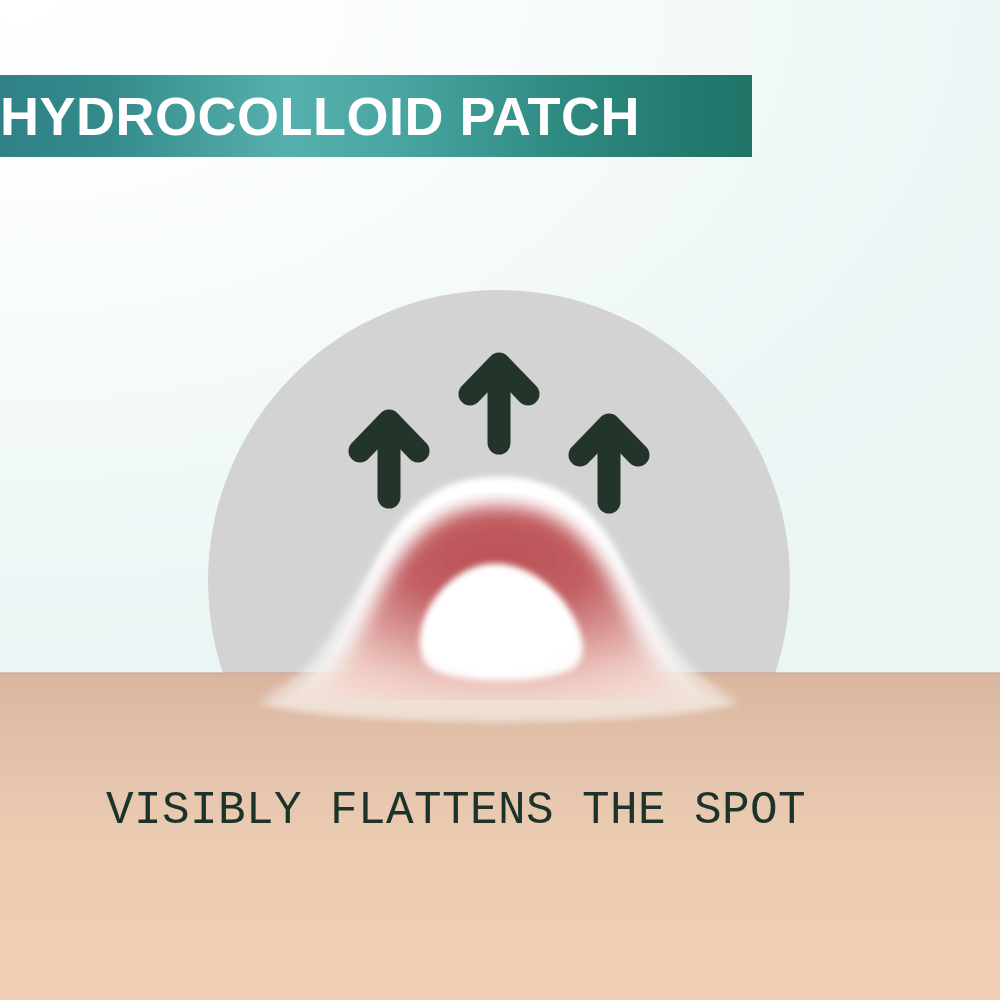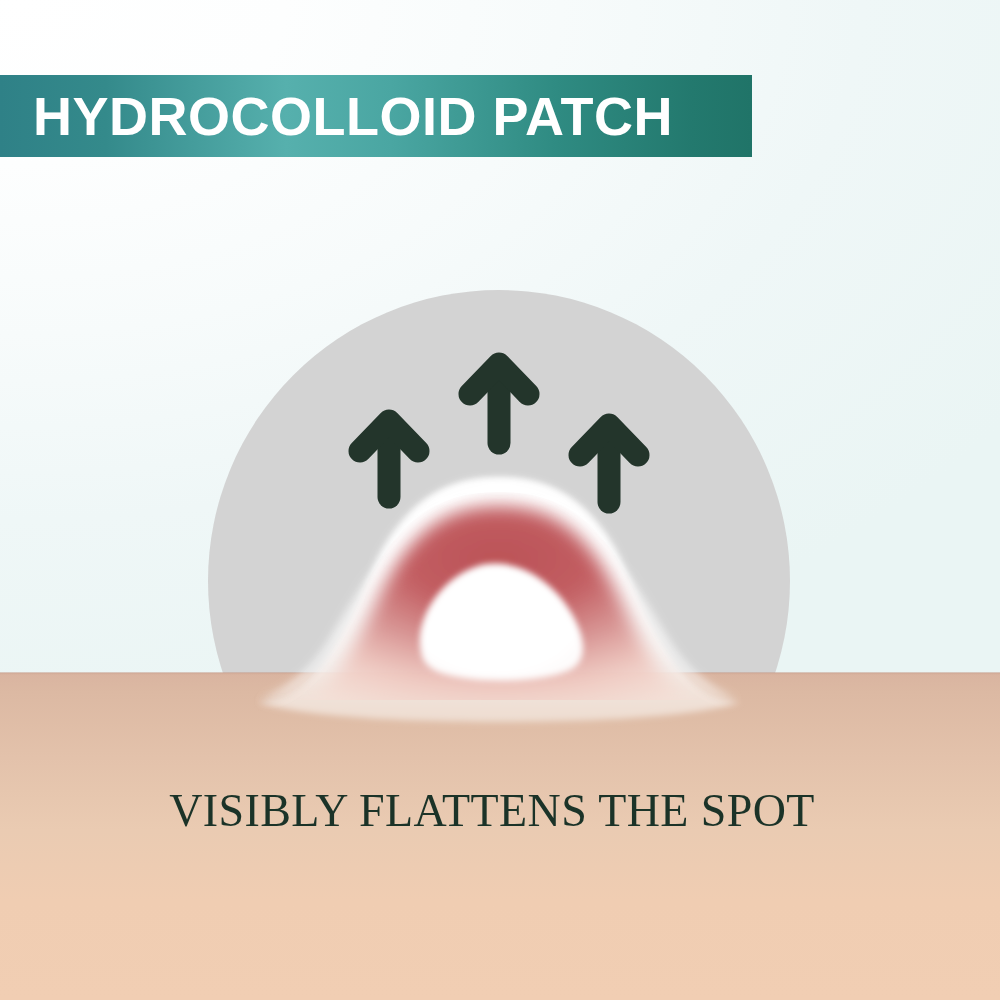--- a/index.html
+++ b/index.html
@@ -66,21 +66,20 @@
       #23796e 92%,
       #207468 100%);
     display: flex;
     align-items: center;
   }
   .banner-title {
     color: #ffffff;
     font-size: 54px;
     font-weight: 700;
     letter-spacing: 0.5px;
-    margin-left: 33px;
     line-height: 1;
     white-space: nowrap;
     font-family: "Liberation Sans", sans-serif;
   }
 
   
   .halo-clip {
     position: absolute;
     left: 0; top: 0;
     width: 1000px;
@@ -119,23 +118,22 @@
     position: absolute;
     left: 0;
     top: 788px;
     width: 912px;
     text-align: center;
     color: #1b3328;
     font-size: 46px;
     font-weight: 400;
     letter-spacing: 0.4px;
     line-height: 1;
-    font-family: Liberation Serif, serif;
+    font-family: Liberation Mono, monospace;
     white-space: nowrap;
-    padding-left: 36px;
   }
 </style>
 </head>
 <body>
 
 <div id="stage">
 
   <div class="bg-sky"></div>
 
   <div class="halo-clip">

